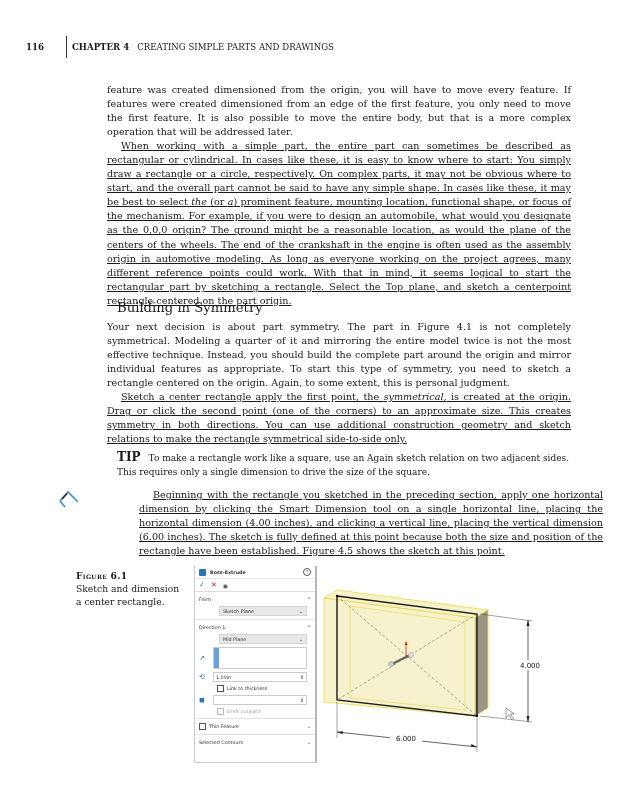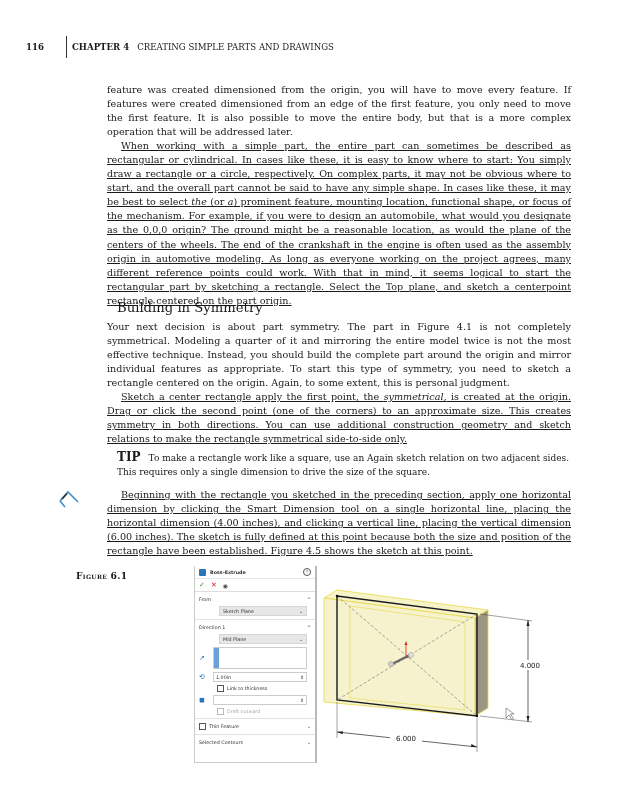--- a/index.html
+++ b/index.html
@@ -9,21 +9,21 @@
   .runhead .bar{width:1px;height:22px;background:#333;margin-right:5px;}
   .runhead .ch{font-weight:bold;margin-right:8px;}
   .body{position:absolute;left:107px;width:464px;font-size:9.6px;line-height:14.05px;text-align:justify;}
   .body p{margin:0;}
   .indent{text-indent:14px;text-decoration:underline;}
   .p1{top:83px;}
   .h2{position:absolute;left:117px;top:300px;font-family:"DejaVu Serif",serif;font-weight:normal;font-size:13.2px;}
   .p3{top:320px;}
   .tip{position:absolute;left:117px;top:450px;width:464px;font-size:9px;line-height:14px;}
   .tip .lbl{font-weight:bold;font-size:12px;margin-right:8px;}
-  .p4{top:488px;}
+  .p4{top:488px;margin-left:32px;}
   .margin-icon{position:absolute;left:54px;top:487px;width:30px;height:26px;}
   .caption{position:absolute;left:76px;top:569px;font-size:9.2px;line-height:13px;width:110px;}
   .caption .fig{font-weight:bold;font-variant:small-caps;letter-spacing:.3px;}
   
   .pm{position:absolute;left:194px;top:566px;width:120px;height:196px;background:#fff;border-left:1px solid #ccc;border-right:2px solid #b9b9b9;border-bottom:1px solid #ccc;font-family:"DejaVu Sans",sans-serif;font-size:4.8px;color:#333;}
   .pm .hdr{height:12px;display:flex;align-items:center;padding:0 4px;border-bottom:1px solid #e6e6e6;}
   .pm .hdr .ico{width:7px;height:7px;background:#2a74b8;border-radius:1px;margin-right:4px;}
   .pm .hdr .title{flex:1;font-weight:bold;}
   .pm .hdr .help{width:6px;height:6px;border:0.7px solid #555;border-radius:50%;font-size:4px;text-align:center;line-height:6px;}
   .pm .acts{height:12px;display:flex;align-items:center;padding:0 4px;gap:6px;font-size:7px;border-bottom:1px solid #ddd;}
@@ -74,20 +74,21 @@
 <svg class="margin-icon" viewBox="0 0 30 26">
   <polyline points="6,14 14,5 24,15" fill="none" stroke="#3a8fd0" stroke-width="1.6"></polyline>
   <line x1="8" y1="12" x2="13" y2="6.5" stroke="#333" stroke-width="1.8"></line>
   <line x1="6" y1="14" x2="11" y2="20" stroke="#3a8fd0" stroke-width="1.6"></line>
 </svg>
 
 <div class="body indent p4">Beginning with the rectangle you sketched in the preceding section, apply one horizontal dimension by clicking the Smart Dimension tool on a single horizontal line, placing the horizontal dimension (4.00 inches), and clicking a vertical line, placing the vertical dimension (6.00 inches). The sketch is fully defined at this point because both the size and position of the rectangle have been established. Figure 4.5 shows the sketch at this point.</div>
 
 <div class="caption">
   <div class="fig">Figure 6.1</div>
+  <div>Sketch and dimension a center rectangle.</div>
 </div>
 
 <div class="pm">
   <div class="hdr">
     <span class="ico"></span>
     <span class="title">Boss-Extrude</span>
     <span class="help">?</span>
   </div>
   <div class="acts">
     <span class="ok">✓</span>

